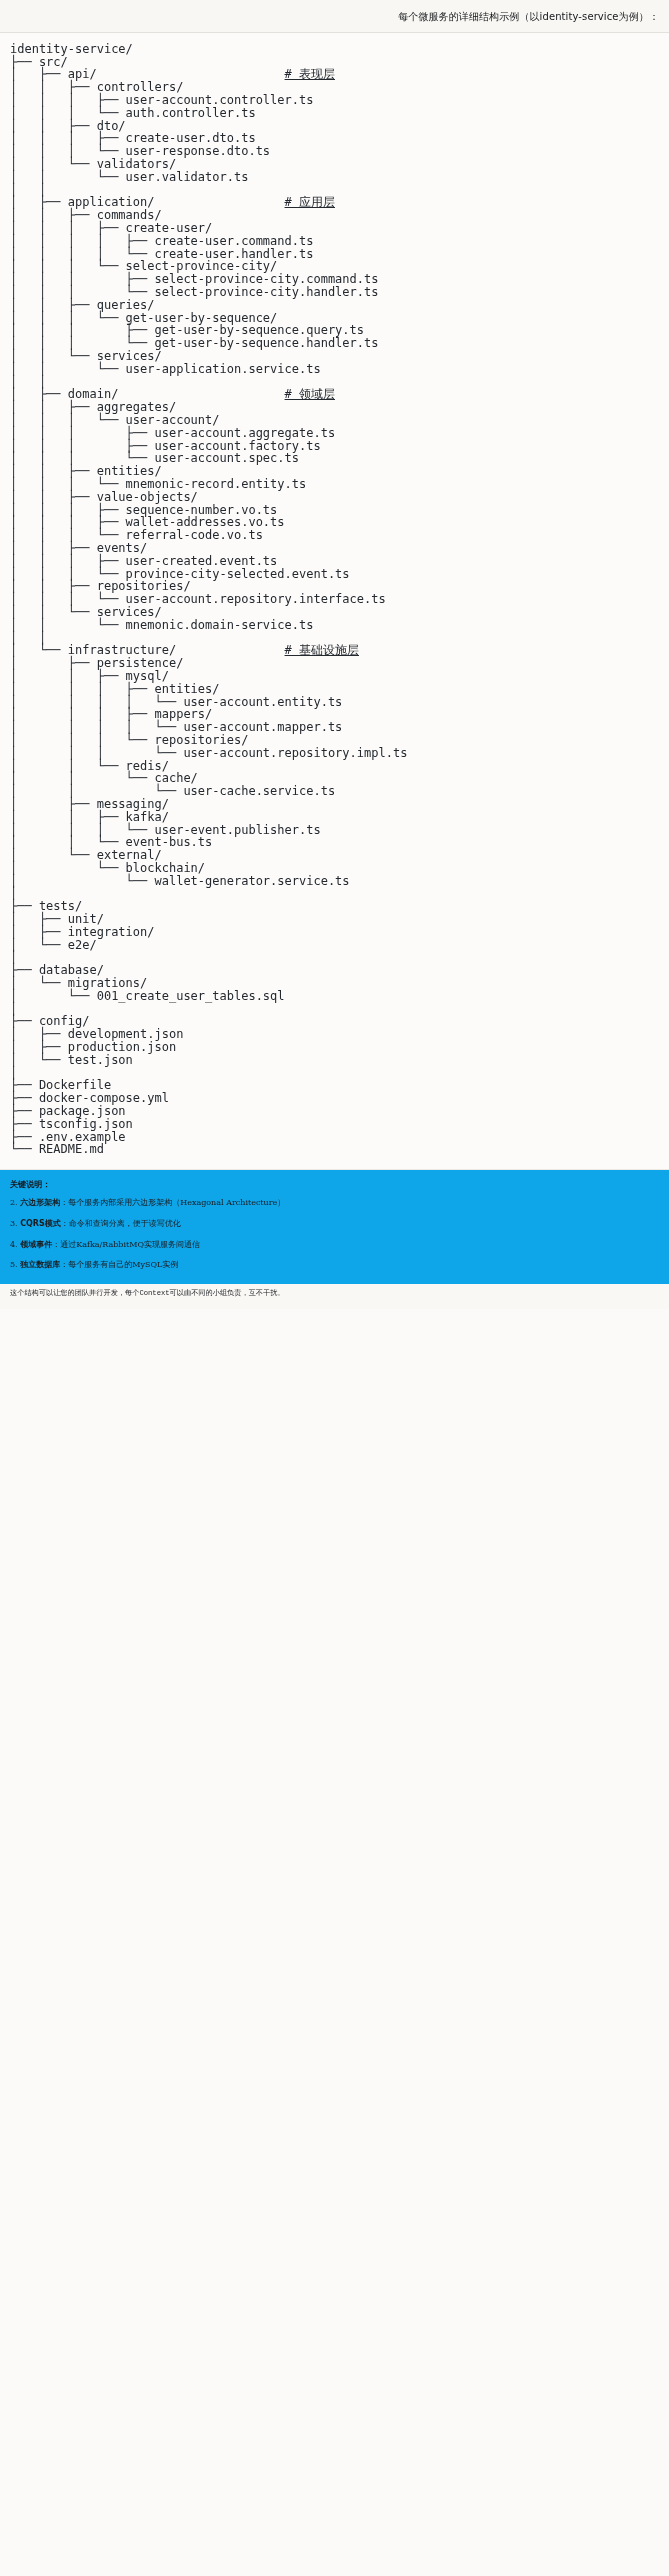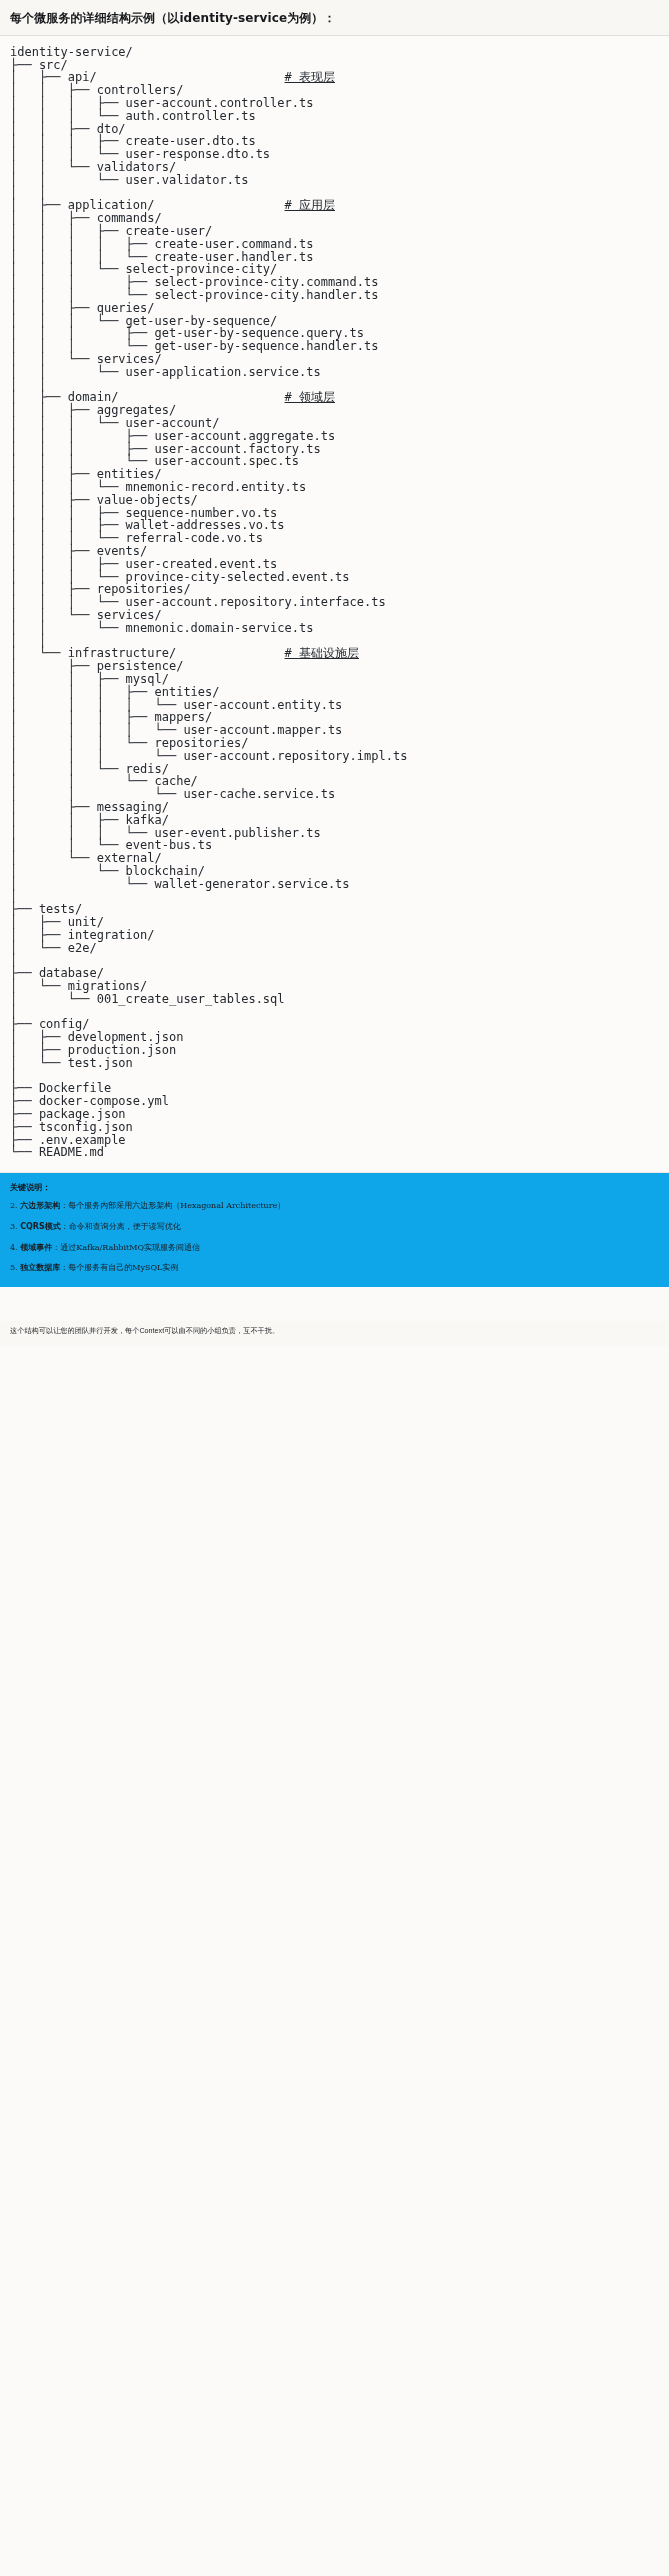--- a/index.html
+++ b/index.html
@@ -15,25 +15,26 @@
   }
 
   
   .doc-header {
     background: #f8f7f3;
     padding: 8.8px 10px 8.1px 10px;
     border-bottom: 0.6px solid #e3e1dc;
   }
   .doc-title {
     font-family: "DejaVu Sans", sans-serif;
-    font-size: 12px;
-    font-weight: bold;
+    font-size: 10px;
+    font-weight: normal;
     line-height: 1.5;
     color: #16181c;
     letter-spacing: 0.1px;
+    text-align: right;
   }
 
   
   .tree-block {
     background: #fcfbfa;
     padding: 10px 10px 12.5px 10px;
   }
   .tree-pre {
     margin: 0;
     font-family: "DejaVu Sans Mono", "Liberation Mono", monospace;
@@ -81,27 +82,26 @@
     text-indent: -12.5px;
   }
   .keys-list li .num {
     font-family: "DejaVu Serif", serif;
   }
   .keys-list li b {
     font-family: "DejaVu Sans", sans-serif;
     font-weight: bold;
   }
   .closing {
-    font-family: Liberation Sans, sans-serif;
+    font-family: Liberation Mono, monospace;
     font-size: 7.2px;
     line-height: 1.6;
     color: #22252a;
     padding: 3.8px 10px 10px 10px;
     background: #faf8f4;
-    margin-top: 34px;
   }
 </style>
 </head>
 <body>
 
 <div class="doc-header">
   <div class="doc-title">每个微服务的详细结构示例（以identity-service为例）：</div>
 </div>
 
 <div class="tree-block">

